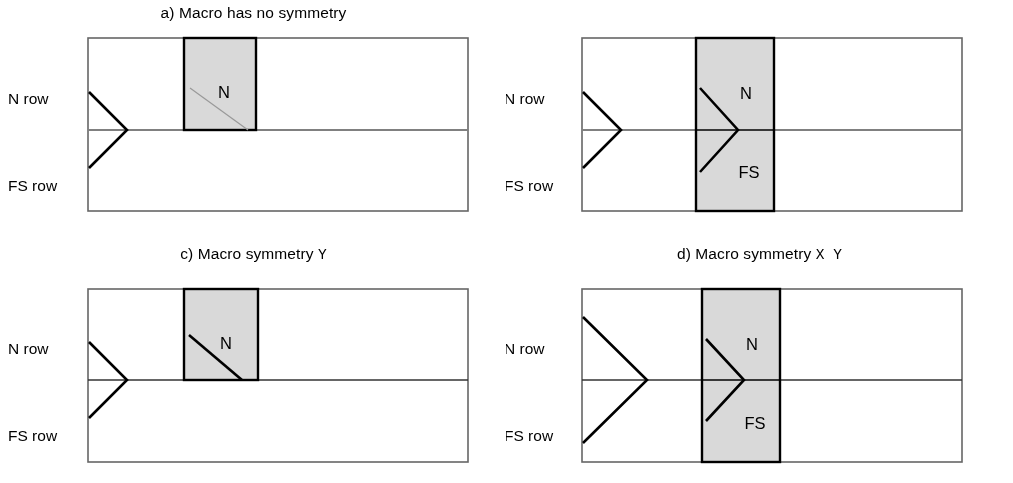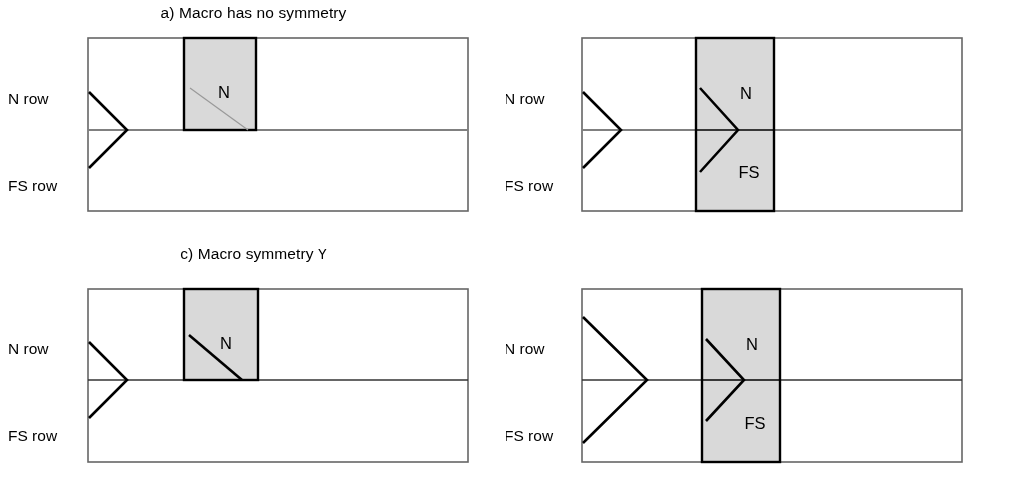--- a/index.html
+++ b/index.html
@@ -113,20 +113,21 @@
       <rect x="184" y="48" width="74" height="91" fill="#d9d9d9" stroke="#000000" stroke-width="2.4"></rect>
 
       <line x1="189" y1="94" x2="242" y2="139" stroke="#000000" stroke-width="2.6"></line>
       <text class="macro-label" x="226" y="108" text-anchor="middle">N</text>
       <text class="row-label" x="8" y="113">N row</text>
       <text class="row-label" x="8" y="200">FS row</text>
     </svg>
   </div>
 
   <div class="panel" id="panel-d">
+    <div class="panel-title"><span>d) Macro symmetry </span><span class="sym">X Y</span></div>
     <svg class="panel-svg" viewBox="0 0 507 242">
       <rect x="76" y="48" width="380" height="173" fill="#ffffff" stroke="#666666" stroke-width="1.6"></rect>
       <line x1="76" y1="139" x2="456" y2="139" stroke="#333333" stroke-width="1.3"></line>
 
       <polyline points="77,76 141,139 77,202" fill="none" stroke="#000000" stroke-width="2.6" stroke-linejoin="miter" stroke-linecap="butt"></polyline>
       <rect x="196" y="48" width="78" height="173" fill="#d9d9d9" stroke="#000000" stroke-width="2.4"></rect>
       <polyline points="200,98 238,139 200,180" fill="none" stroke="#000000" stroke-width="2.6" stroke-linejoin="miter" stroke-linecap="butt"></polyline>
       <line x1="196" y1="139" x2="274" y2="139" stroke="#000000" stroke-width="1.4"></line>
       <text class="macro-label" x="246" y="109" text-anchor="middle">N</text>
       <text class="macro-label" x="249" y="188" text-anchor="middle">FS</text>

